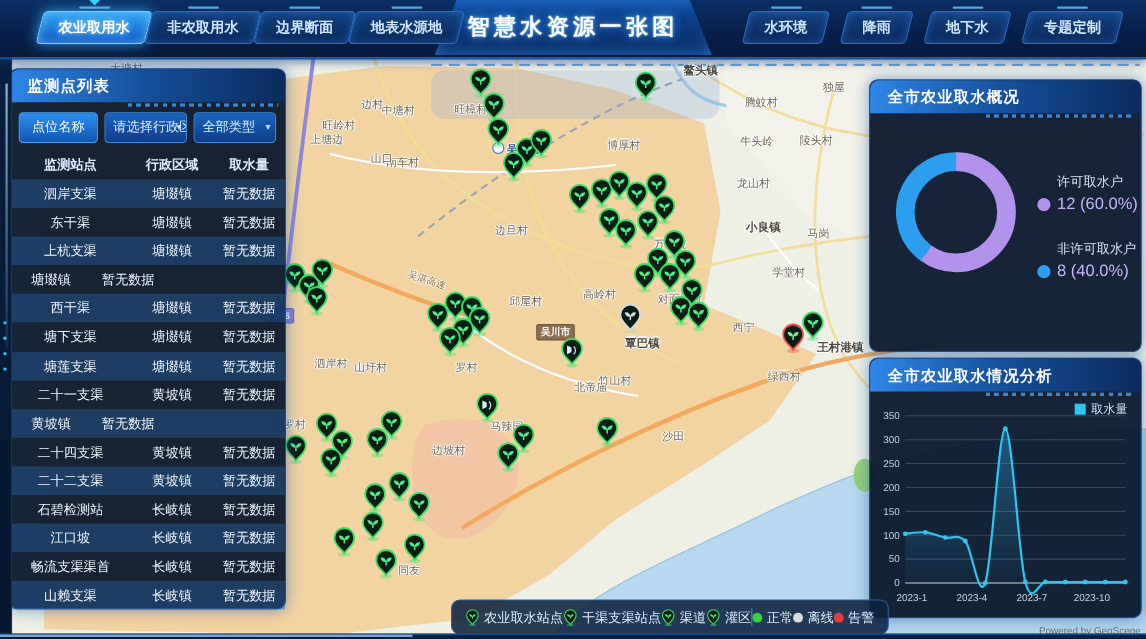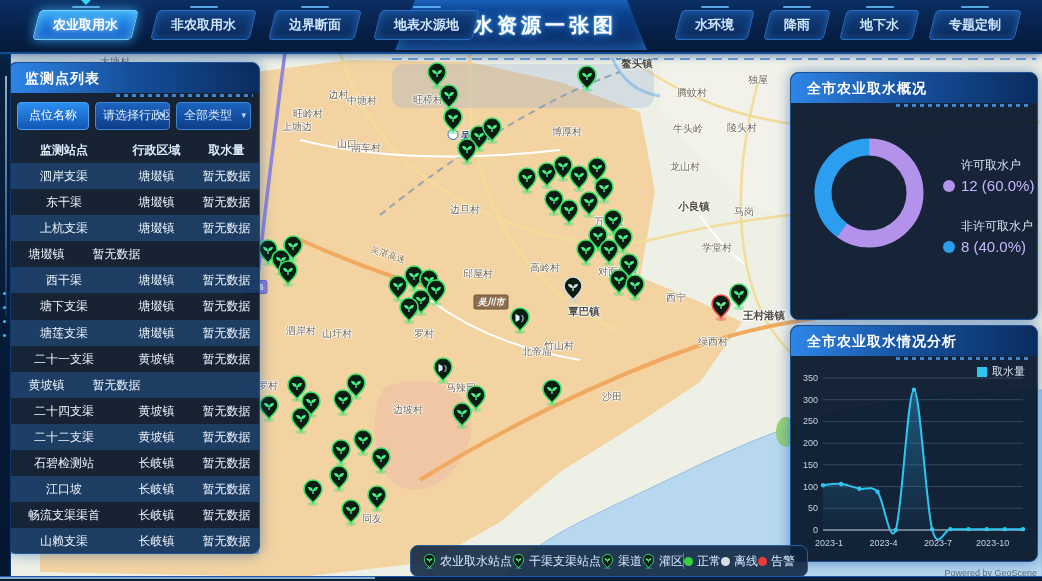--- a/index.html
+++ b/index.html
@@ -9,21 +9,21 @@
   .header{position:absolute;top:0;left:0;right:0;height:52px;z-index:40;
           background:linear-gradient(180deg,#0b3063 0%,#072049 55%,#051a3a 100%);
           border-bottom:2px solid #0f4d96;box-shadow:0 2px 8px rgba(10,60,130,.6);}
   .title-plate{position:absolute;left:50%;top:0;transform:translateX(-50%);width:252px;height:50px;
           background:linear-gradient(180deg,#0e4aa0 0%,#0a2e6a 80%);
           clip-path:polygon(20px 0,calc(100% - 20px) 0,100% 100%,0 100%);
           box-shadow:inset 0 0 18px rgba(60,160,255,.55);}
   .title-text{position:absolute;left:50%;top:0;transform:translateX(-50%);height:50px;line-height:50px;
           color:#fff;font-size:20px;font-weight:bold;letter-spacing:4px;white-space:nowrap;
           text-shadow:0 0 10px #3fa9ff,0 0 2px #bfe6ff;}
-  .tabs{position:absolute;top:10px;display:flex;gap:19px;}
+  .tabs{position:absolute;top:10px;display:flex;gap:0;}
   .tabs-left{left:36px;}
   .tabs-right{right:24px;gap:16px;}
   .tab{position:relative;height:30px;line-height:30px;padding:0 17px;color:#cfe6ff;
        font-size:13px;font-weight:bold;cursor:pointer;white-space:nowrap;}
   .tab::before{content:"";position:absolute;inset:0;transform:skewX(-14deg);border-radius:4px;
        background:linear-gradient(180deg,#12417f,#0a2a5a);border:1px solid #2a6ec2;
        box-shadow:inset 0 0 8px rgba(45,125,225,.5);}
   .tab::after{content:"";position:absolute;top:-4px;left:50%;transform:translateX(-50%);
        width:28px;height:2px;background:#5fb4f5;border-radius:2px;opacity:.9;}
   .tab>span{position:relative;z-index:1;}
@@ -130,21 +130,21 @@
       <path d="M300,88 C380,108 470,108 560,98" stroke="#ffffff" stroke-width="2" fill="none"></path>
       <path d="M430,248 C470,278 520,298 580,308" stroke="#ffffff" stroke-width="2" fill="none"></path>
       <path d="M694,155 C710,180 728,198 744,212" stroke="#ffffff" stroke-width="2" fill="none"></path>
       <path d="M296,186 C350,210 392,226 432,236" stroke="#f0a95f" stroke-width="4" fill="none"></path>
       <path d="M420,428 C500,378 600,328 700,293 C760,273 810,266 850,262" stroke="#f0a95f" stroke-width="4" fill="none"></path>
       <rect x="392" y="12" width="262" height="44" rx="12" fill="rgba(130,165,215,.25)"></rect>
       <line x1="392" y1="7" x2="1036" y2="7" stroke="#3f8ee0" stroke-width="2" stroke-dasharray="10,6" opacity="0.75"></line>
     </svg>
     <div id="map-labels">
       <div class="badge badge-road" style="left:256px;top:235px;">S46</div>
-      <div class="badge badge-city" style="left:491px;top:250px;font-style:italic;">吴川市</div>
+      <div class="badge badge-city" style="left:505px;top:250px;">吴川市</div>
     <div class="map-label" style="left: 115px; top: 10px;">大塘村</div>
         <div class="map-label" style="left: 362px; top: 11px; margin-top: 38px;">中塘村</div>
         <div class="map-label town" style="left: 637px; top: 12px;">鳌头镇</div>
         <div class="map-label" style="left: 758px; top: 28px;">独屋</div>
         <div class="map-label" style="left: 692px; top: 41px;">腾蚊村</div>
         <div class="map-label" style="left: 688px; top: 77px;">牛头岭</div>
         <div class="map-label" style="left: 742px; top: 76px;">陵头村</div>
         <div class="map-label" style="left: 685px; top: 115px;">龙山村</div>
         <div class="map-label town" style="left: 694px; top: 155px;">小良镇</div>
         <div class="map-label" style="left: 744px; top: 160px;">马岗</div>

